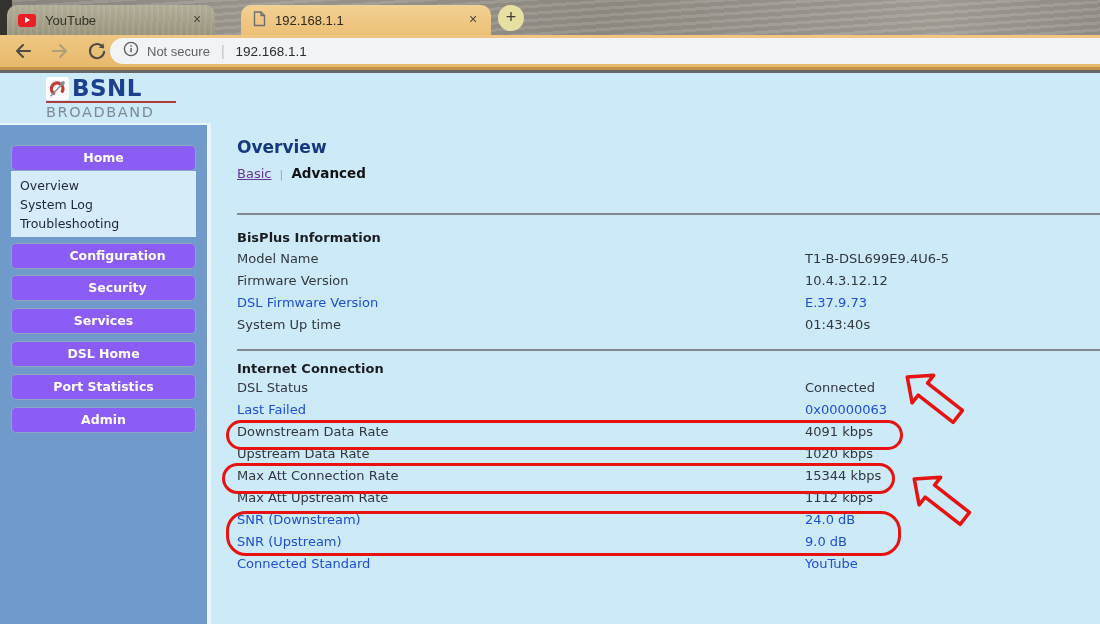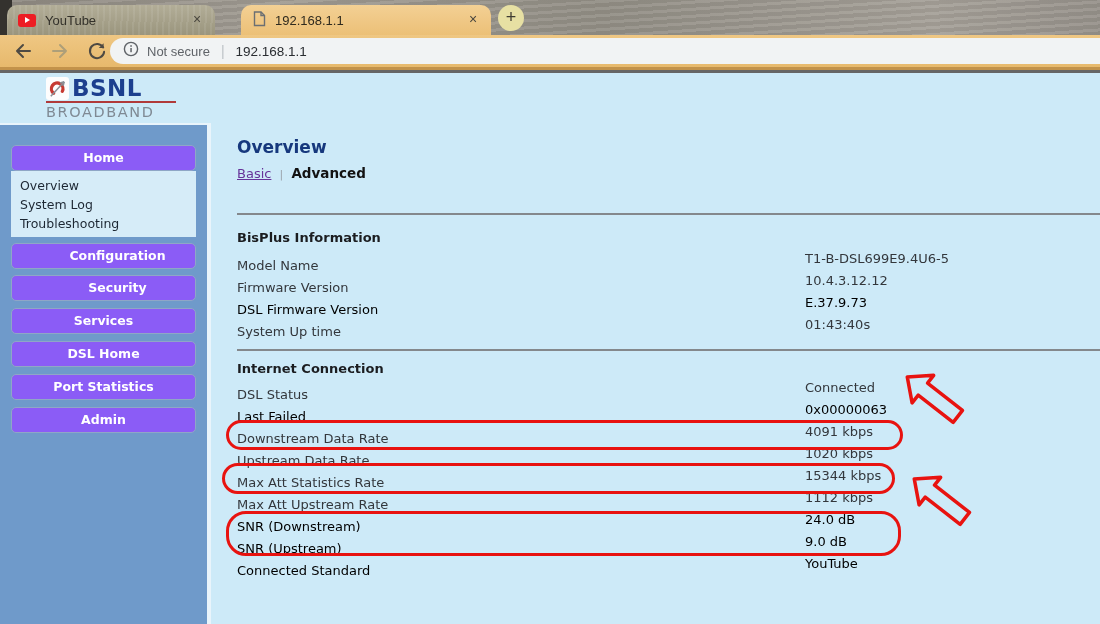--- a/index.html
+++ b/index.html
@@ -72,23 +72,23 @@
   .view-links .basic{ color:#663399; text-decoration:underline; }
   .view-links .vsep{ color:#9aa3ab; margin:0 4px; font-size:11px; }
   .view-links .advanced{ color:#121212; font-weight:bold; font-size:13.5px; }
   .hr{ position:absolute; left:0; right:0; height:2px; background:#84888c; }
   .hr1{ top:140px; } .hr2{ top:276px; }
   .sec-head{ position:absolute; font-size:13px; font-weight:bold; color:#1b1d20; }
   .sh1{ top:157px; } .sh2{ top:288px; }
   .rows{ position:absolute; left:0; right:0; }
   .rows1{ top:175px; } .rows2{ top:304px; }
   .row{ position:relative; height:22px; font-size:13px; }
-  .row .lbl{ position:absolute; left:0; top:10px; color:#33373c; }
+  .row .lbl{ position:absolute; left:0; top:3px; color:#33373c; }
   .row .val{ position:absolute; left:568px; top:3px; color:#33373c; }
-  .row.blue .lbl, .row.blue .val{ color:#000000; }
+  .row.blue .lbl, .row.blue .val{ color:#1d4ed8; }
 
   
   .mark{ position:absolute; border:3px solid #e81310; background:transparent; }
   .oval1{ left:226px; top:347px; width:677px; height:30px; border-radius:16px; }
   .oval2{ left:222px; top:390px; width:673px; height:31px; border-radius:16px; }
   .rect3{ left:226px; top:438px; width:675px; height:45px; border-radius:20px; }
   .arrow{ position:absolute; width:70px; height:46px; }
   .arrow svg{ width:100%; height:100%; }
   .arrow1{ left:898px; top:301px; transform:rotate(38deg); }
   .arrow2{ left:905px; top:403px; transform:rotate(38deg); }
@@ -226,21 +226,21 @@
         </div>
         <div class="row">
           <span class="lbl">Downstream Data Rate</span>
           <span class="val">4091 kbps</span>
         </div>
         <div class="row">
           <span class="lbl">Upstream Data Rate</span>
           <span class="val">1020 kbps</span>
         </div>
         <div class="row">
-          <span class="lbl">Max Att Statistics Rate</span>
+          <span class="lbl">Max Att Connection Rate</span>
           <span class="val">15344 kbps</span>
         </div>
         <div class="row">
           <span class="lbl">Max Att Upstream Rate</span>
           <span class="val">1112 kbps</span>
         </div>
         <div class="row blue">
           <span class="lbl">SNR (Downstream)</span>
           <span class="val">24.0 dB</span>
         </div>

